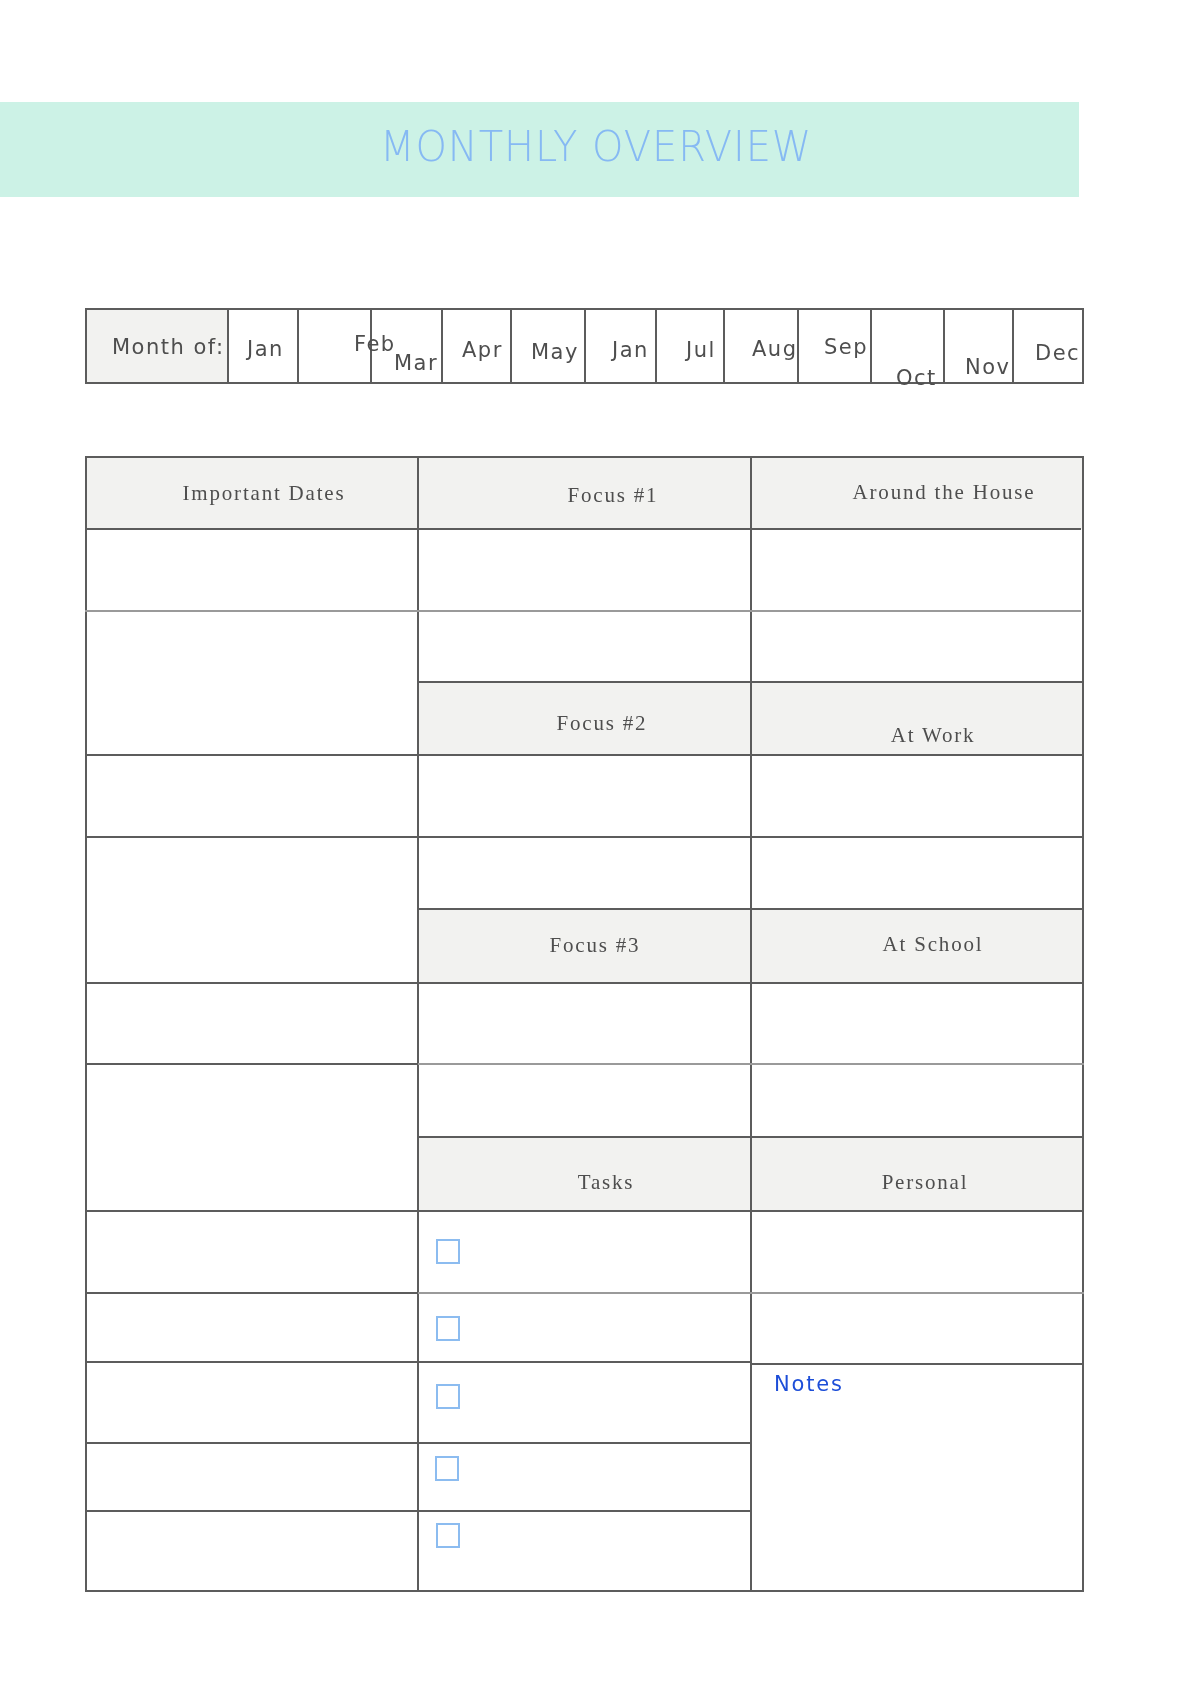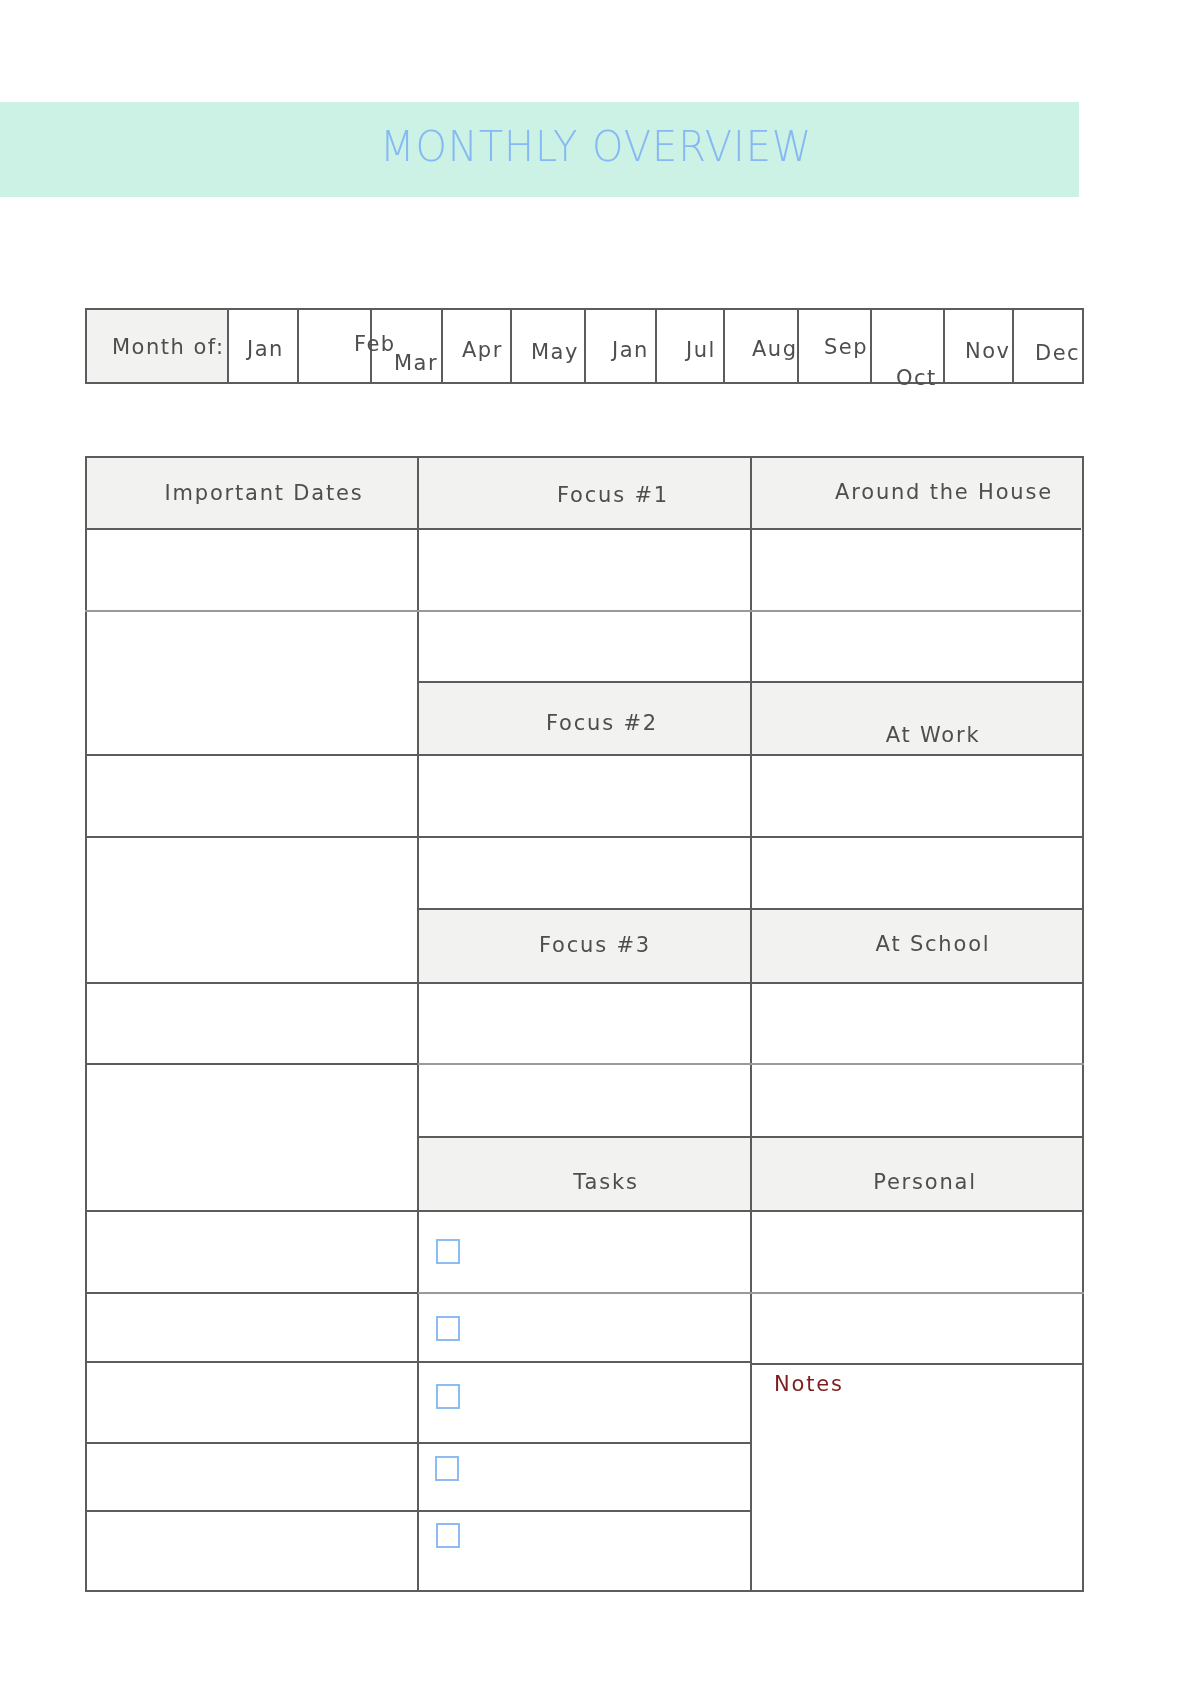--- a/index.html
+++ b/index.html
@@ -11,23 +11,23 @@
            letter-spacing:1px; color:#86b9f3; white-space:nowrap;
            font-family:"DejaVu Sans", sans-serif; transform:scaleX(0.93); transform-origin:left top; }
   .month-row { left:85px; top:308px; width:999px; height:76px; border:2px solid #5c5c5c; box-sizing:border-box; }
   .month-of-cell { left:85px; top:308px; width:143px; height:76px; background:#f2f2f0; }
   .vline { position:absolute; width:2px; background:#5c5c5c; }
   .hline { position:absolute; height:2px; background:#5c5c5c; }
   .hline.light { background:#9a9a9a; }
   .mtext { position:absolute; font-size:21px; letter-spacing:1.5px; color:#4e4e4e; white-space:nowrap; }
   .table-frame { left:85px; top:456px; width:999px; height:1136px; border:2px solid #5c5c5c; box-sizing:border-box; }
   .hdr { position:absolute; background:#f2f2f0; }
-  .htext { position:absolute; font-size:21px; letter-spacing:1.8px; color:#4e4e4e; white-space:nowrap; transform:translateX(-50%); }
+  .htext { position:absolute; font-size:21px; letter-spacing:1.8px; color:#4e4e4e; white-space:nowrap; transform:translateX(-50%);font-family:Liberation Serif, serif; }
   .checkbox { position:absolute; width:24px; height:25px; border:2px solid #8cbcf0; box-sizing:border-box; background:#fff; }
-  .notes { position:absolute; left:774px; top:1372px; font-size:21px; letter-spacing:1.8px; color:#7f1d1d; }
+  .notes { position:absolute; left:774px; top:1372px; font-size:21px; letter-spacing:1.8px; color:#1d4ed8; }
 </style>
 </head>
 <body>
 
 <div class="abs banner"></div>
 <div class="title">MONTHLY OVERVIEW</div>
 
 <div class="abs month-of-cell"></div>
 <div class="abs month-row"></div>
 <div class="vline" style="left:227px;top:308px;height:76px;"></div>
@@ -47,21 +47,21 @@
 <div class="mtext" style="left:247px;top:337px;">Jan</div>
 <div class="mtext" style="left:330px;top:332px;margin-left:24px;">Feb</div>
 <div class="mtext" style="left:394px;top:336px;margin-top:15px;">Mar</div>
 <div class="mtext" style="left:462px;top:338px;">Apr</div>
 <div class="mtext" style="left:531px;top:340px;">May</div>
 <div class="mtext" style="left:612px;top:338px;">Jan</div>
 <div class="mtext" style="left:686px;top:338px;">Jul</div>
 <div class="mtext" style="left:752px;top:337px;">Aug</div>
 <div class="mtext" style="left:824px;top:335px;">Sep</div>
 <div class="mtext" style="left:896px;top:338px;margin-top:28px;">Oct</div>
-<div class="mtext" style="left:965px;top:339px;text-align:center;">Nov</div>
+<div class="mtext" style="left:965px;top:355px;text-align:center;">Nov</div>
 <div class="mtext" style="left:1035px;top:341px;">Dec</div>
 
 <div class="hdr" style="left:85px;top:456px;width:333px;height:73px;"></div>
 <div class="hdr" style="left:418px;top:456px;width:333px;height:73px;"></div>
 <div class="hdr" style="left:751px;top:456px;width:333px;height:73px;"></div>
 <div class="hdr" style="left:418px;top:682px;width:333px;height:73px;"></div>
 <div class="hdr" style="left:751px;top:682px;width:333px;height:73px;"></div>
 <div class="hdr" style="left:418px;top:909px;width:333px;height:74px;"></div>
 <div class="hdr" style="left:751px;top:909px;width:333px;height:74px;"></div>
 <div class="hdr" style="left:418px;top:1137px;width:333px;height:74px;"></div>

